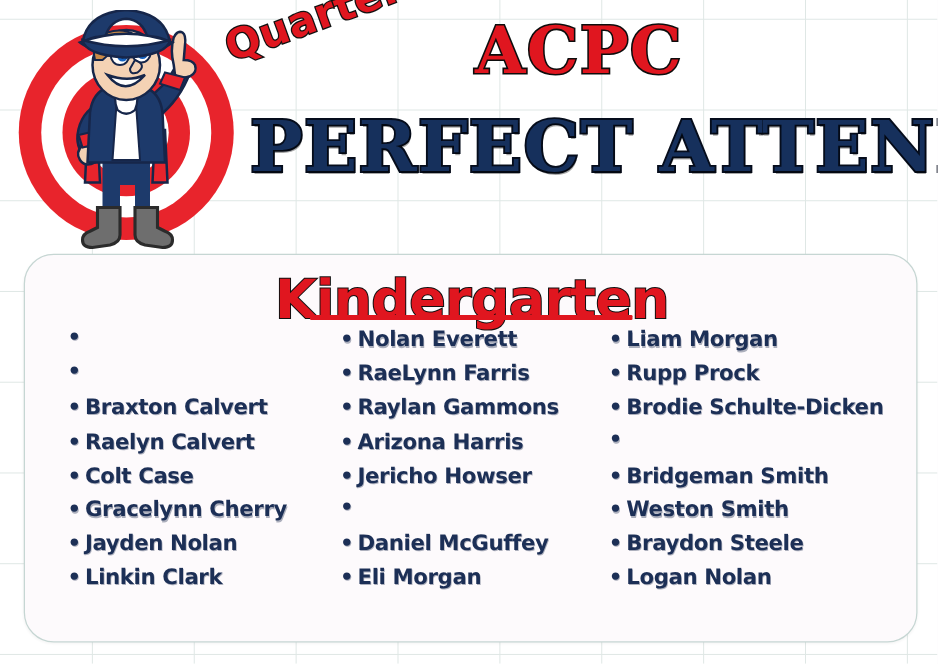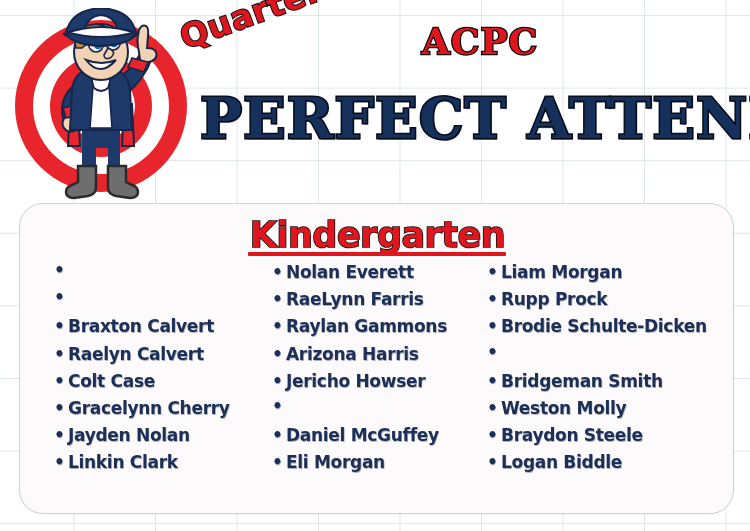--- a/index.html
+++ b/index.html
@@ -47,24 +47,23 @@
     letter-spacing:0.5px;
     color:#e0161f;
     -webkit-text-stroke:2px #111111;
     paint-order:stroke fill;
     white-space:nowrap;
   }
 
   
   #acpc{
     position:absolute; left:380px; top:12px; width:200px;
-    text-align:center;
     font-family:"DejaVu Serif", serif;
     font-weight:bold;
-    font-size:36px;
+    font-size:52px;
     line-height:58px;
     letter-spacing:1px;
     color:#e0161f;
     -webkit-text-stroke:2.5px #0d0d0d;
     paint-order:stroke fill;
     white-space:nowrap;
   }
 
   
   #perfect{
@@ -93,21 +92,21 @@
     z-index:2;
     box-shadow:0 1px 2px rgba(0,0,0,.04);
   }
 
   
   #grade-title{
     position:absolute; left:0; top:11px; width:715px;
     text-align:center;
     font-family:"DejaVu Sans", sans-serif;
     font-weight:bold;
-    font-size:35px;
+    font-size:43px;
     letter-spacing:-0.5px;
     color:#e0161f;
     -webkit-text-stroke:1.6px #111111;
     paint-order:stroke fill;
     white-space:nowrap;
   }
   #grade-underline{
     position:absolute;
     left:50%; top:48px; transform:translateX(-50%);
     width:258px; height:4px; background:#e0161f;
@@ -310,27 +309,27 @@
           </li>
         <li>
             <span class="bullet">•</span>
           </li>
         <li>
             <span class="bullet">•</span>
             <span class="nm">Bridgeman Smith</span>
           </li>
         <li>
             <span class="bullet">•</span>
-            <span class="nm">Weston Molly</span>
+            <span class="nm">Weston Smith</span>
           </li>
         <li>
             <span class="bullet">•</span>
             <span class="nm">Braydon Steele</span>
           </li>
         <li>
             <span class="bullet">•</span>
-            <span class="nm">Logan Biddle</span>
+            <span class="nm">Logan Nolan</span>
           </li>
       </ul>
     </div>
 
   </div>
 </div>
 
 </body></html>

